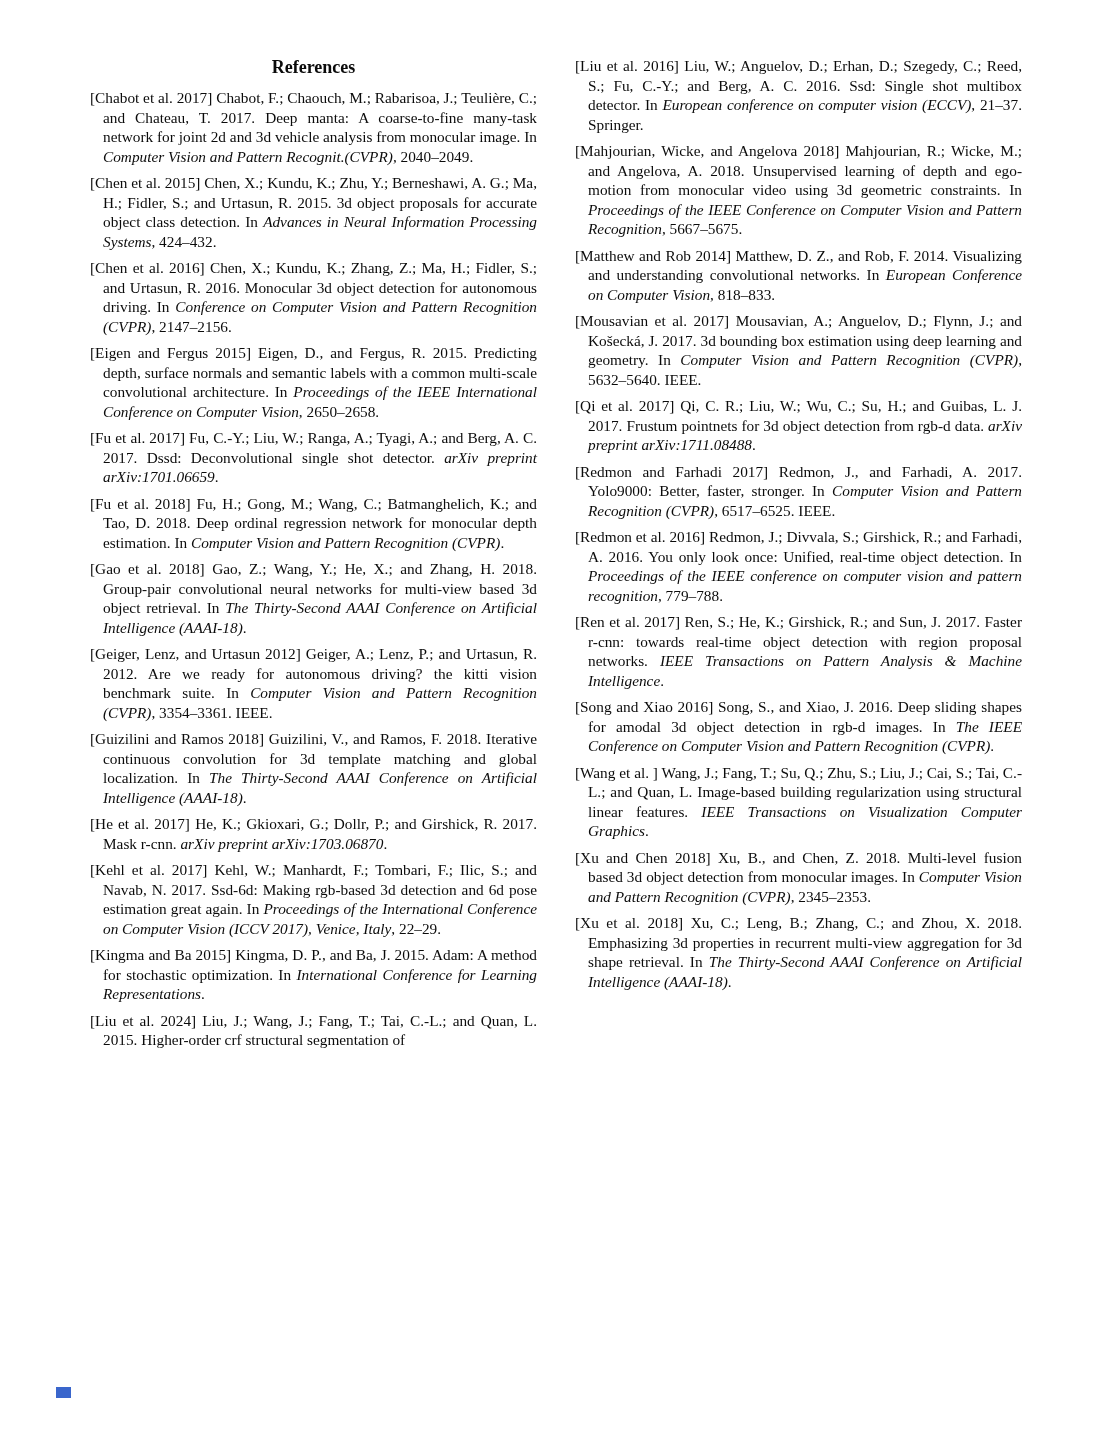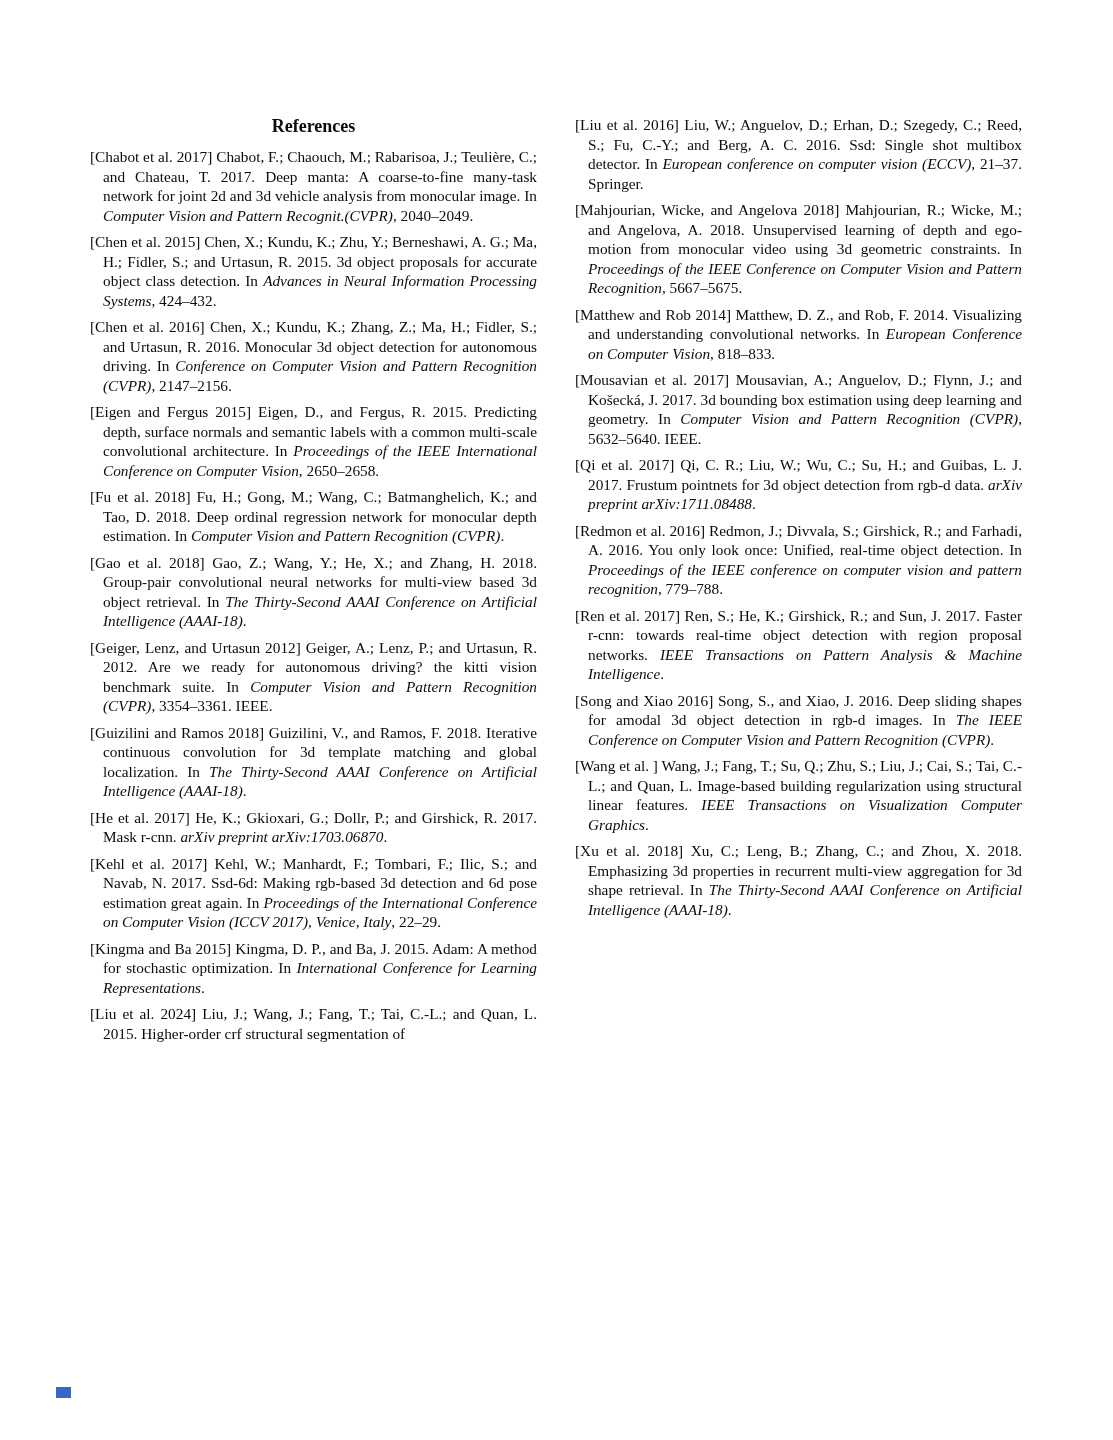--- a/index.html
+++ b/index.html
@@ -6,21 +6,21 @@
     margin: 0;
     padding: 0;
     background: #ffffff;
   }
   .page {
     position: relative;
     width: 1113px;
     height: 1440px;
     background: #ffffff;
     box-sizing: border-box;
-    padding: 115px 91px 0 90px;
+    padding: 56px 91px 0 90px;
     font-family: "Liberation Serif", "DejaVu Serif", serif;
     font-size: 15.3px;
     line-height: 19.5px;
     color: #0b0b0b;
     overflow: hidden;
   }
   .columns {
     display: flex;
     gap: 38px;
   }
@@ -60,39 +60,42 @@
 
 <div class="page">
   <div class="columns">
     <div class="col">
       <h2 class="heading">References</h2>
       <div class="refs">
           <p class="ref"><span>[Chabot et al. 2017] </span><span class="">Chabot, F.; Chaouch, M.; Rabarisoa, J.; Teulière, C.; and Chateau, T. 2017. Deep manta: A coarse-to-fine many-task network for joint 2d and 3d vehicle analysis from monocular image. In </span><span class="it">Computer Vision and Pattern Recognit.(CVPR)</span><span class="">, 2040–2049.</span></p>
           <p class="ref"><span>[Chen et al. 2015] </span><span class="">Chen, X.; Kundu, K.; Zhu, Y.; Berneshawi, A. G.; Ma, H.; Fidler, S.; and Urtasun, R. 2015. 3d object proposals for accurate object class detection. In </span><span class="it">Advances in Neural Information Processing Systems</span><span class="">, 424–432.</span></p>
           <p class="ref"><span>[Chen et al. 2016] </span><span class="">Chen, X.; Kundu, K.; Zhang, Z.; Ma, H.; Fidler, S.; and Urtasun, R. 2016. Monocular 3d object detection for autonomous driving. In </span><span class="it">Conference on Computer Vision and Pattern Recognition (CVPR)</span><span class="">, 2147–2156.</span></p>
           <p class="ref"><span>[Eigen and Fergus 2015] </span><span class="">Eigen, D., and Fergus, R. 2015. Predicting depth, surface normals and semantic labels with a common multi-scale convolutional architecture. In </span><span class="it">Proceedings of the IEEE International Conference on Computer Vision</span><span class="">, 2650–2658.</span></p>
+          <p class="ref"><span>[Fu et al. 2017] </span><span class="">Fu, C.-Y.; Liu, W.; Ranga, A.; Tyagi, A.; and Berg, A. C. 2017. Dssd: Deconvolutional single shot detector. </span><span class="it">arXiv preprint arXiv:1701.06659</span><span class="">.</span></p>
           <p class="ref"><span>[Fu et al. 2018] </span><span class="">Fu, H.; Gong, M.; Wang, C.; Batmanghelich, K.; and Tao, D. 2018. Deep ordinal regression network for monocular depth estimation. In </span><span class="it">Computer Vision and Pattern Recognition (CVPR)</span><span class="">.</span></p>
           <p class="ref"><span>[Gao et al. 2018] </span><span class="">Gao, Z.; Wang, Y.; He, X.; and Zhang, H. 2018. Group-pair convolutional neural networks for multi-view based 3d object retrieval. In </span><span class="it">The Thirty-Second AAAI Conference on Artificial Intelligence (AAAI-18)</span><span class="">.</span></p>
           <p class="ref"><span>[Geiger, Lenz, and Urtasun 2012] </span><span class="">Geiger, A.; Lenz, P.; and Urtasun, R. 2012. Are we ready for autonomous driving? the kitti vision benchmark suite. In </span><span class="it">Computer Vision and Pattern Recognition (CVPR)</span><span class="">, 3354–3361. IEEE.</span></p>
           <p class="ref"><span>[Guizilini and Ramos 2018] </span><span class="">Guizilini, V., and Ramos, F. 2018. Iterative continuous convolution for 3d template matching and global localization. In </span><span class="it">The Thirty-Second AAAI Conference on Artificial Intelligence (AAAI-18)</span><span class="">.</span></p>
           <p class="ref"><span>[He et al. 2017] </span><span class="">He, K.; Gkioxari, G.; Dollr, P.; and Girshick, R. 2017. Mask r-cnn. </span><span class="it">arXiv preprint arXiv:1703.06870</span><span class="">.</span></p>
           <p class="ref"><span>[Kehl et al. 2017] </span><span class="">Kehl, W.; Manhardt, F.; Tombari, F.; Ilic, S.; and Navab, N. 2017. Ssd-6d: Making rgb-based 3d detection and 6d pose estimation great again. In </span><span class="it">Proceedings of the International Conference on Computer Vision (ICCV 2017), Venice, Italy</span><span class="">, 22–29.</span></p>
           <p class="ref"><span>[Kingma and Ba 2015] </span><span class="">Kingma, D. P., and Ba, J. 2015. Adam: A method for stochastic optimization. In </span><span class="it">International Conference for Learning Representations</span><span class="">.</span></p>
           <p class="ref"><span>[Liu et al. 2024] </span><span class="">Liu, J.; Wang, J.; Fang, T.; Tai, C.-L.; and Quan, L. 2015. Higher-order crf structural segmentation of</span></p>
         </div>
     </div>
     <div class="col">
       <div class="refs">
           <p class="ref"><span>[Liu et al. 2016] </span><span class="">Liu, W.; Anguelov, D.; Erhan, D.; Szegedy, C.; Reed, S.; Fu, C.-Y.; and Berg, A. C. 2016. Ssd: Single shot multibox detector. In </span><span class="it">European conference on computer vision (ECCV)</span><span class="">, 21–37. Springer.</span></p>
           <p class="ref"><span>[Mahjourian, Wicke, and Angelova 2018] </span><span class="">Mahjourian, R.; Wicke, M.; and Angelova, A. 2018. Unsupervised learning of depth and ego-motion from monocular video using 3d geometric constraints. In </span><span class="it">Proceedings of the IEEE Conference on Computer Vision and Pattern Recognition</span><span class="">, 5667–5675.</span></p>
           <p class="ref"><span>[Matthew and Rob 2014] </span><span class="">Matthew, D. Z., and Rob, F. 2014. Visualizing and understanding convolutional networks. In </span><span class="it">European Conference on Computer Vision</span><span class="">, 818–833.</span></p>
           <p class="ref"><span>[Mousavian et al. 2017] </span><span class="">Mousavian, A.; Anguelov, D.; Flynn, J.; and Košecká, J. 2017. 3d bounding box estimation using deep learning and geometry. In </span><span class="it">Computer Vision and Pattern Recognition (CVPR)</span><span class="">, 5632–5640. IEEE.</span></p>
           <p class="ref"><span>[Qi et al. 2017] </span><span class="">Qi, C. R.; Liu, W.; Wu, C.; Su, H.; and Guibas, L. J. 2017. Frustum pointnets for 3d object detection from rgb-d data. </span><span class="it">arXiv preprint arXiv:1711.08488</span><span class="">.</span></p>
+          <p class="ref"><span>[Redmon and Farhadi 2017] </span><span class="">Redmon, J., and Farhadi, A. 2017. Yolo9000: Better, faster, stronger. In </span><span class="it">Computer Vision and Pattern Recognition (CVPR)</span><span class="">, 6517–6525. IEEE.</span></p>
           <p class="ref"><span>[Redmon et al. 2016] </span><span class="">Redmon, J.; Divvala, S.; Girshick, R.; and Farhadi, A. 2016. You only look once: Unified, real-time object detection. In </span><span class="it">Proceedings of the IEEE conference on computer vision and pattern recognition</span><span class="">, 779–788.</span></p>
           <p class="ref"><span>[Ren et al. 2017] </span><span class="">Ren, S.; He, K.; Girshick, R.; and Sun, J. 2017. Faster r-cnn: towards real-time object detection with region proposal networks. </span><span class="it">IEEE Transactions on Pattern Analysis &amp; Machine Intelligence</span><span class="">.</span></p>
           <p class="ref"><span>[Song and Xiao 2016] </span><span class="">Song, S., and Xiao, J. 2016. Deep sliding shapes for amodal 3d object detection in rgb-d images. In </span><span class="it">The IEEE Conference on Computer Vision and Pattern Recognition (CVPR)</span><span class="">.</span></p>
           <p class="ref"><span>[Wang et al. ] </span><span class="">Wang, J.; Fang, T.; Su, Q.; Zhu, S.; Liu, J.; Cai, S.; Tai, C.-L.; and Quan, L. Image-based building regularization using structural linear features. </span><span class="it">IEEE Transactions on Visualization Computer Graphics</span><span class="">.</span></p>
+          <p class="ref"><span>[Xu and Chen 2018] </span><span class="">Xu, B., and Chen, Z. 2018. Multi-level fusion based 3d object detection from monocular images. In </span><span class="it">Computer Vision and Pattern Recognition (CVPR)</span><span class="">, 2345–2353.</span></p>
           <p class="ref"><span>[Xu et al. 2018] </span><span class="">Xu, C.; Leng, B.; Zhang, C.; and Zhou, X. 2018. Emphasizing 3d properties in recurrent multi-view aggregation for 3d shape retrieval. In </span><span class="it">The Thirty-Second AAAI Conference on Artificial Intelligence (AAAI-18)</span><span class="">.</span></p>
         </div>
     </div>
   </div>
   <div class="corner-mark" style="background: rgb(58, 102, 204);"></div>
 </div>
 
 </body></html>

